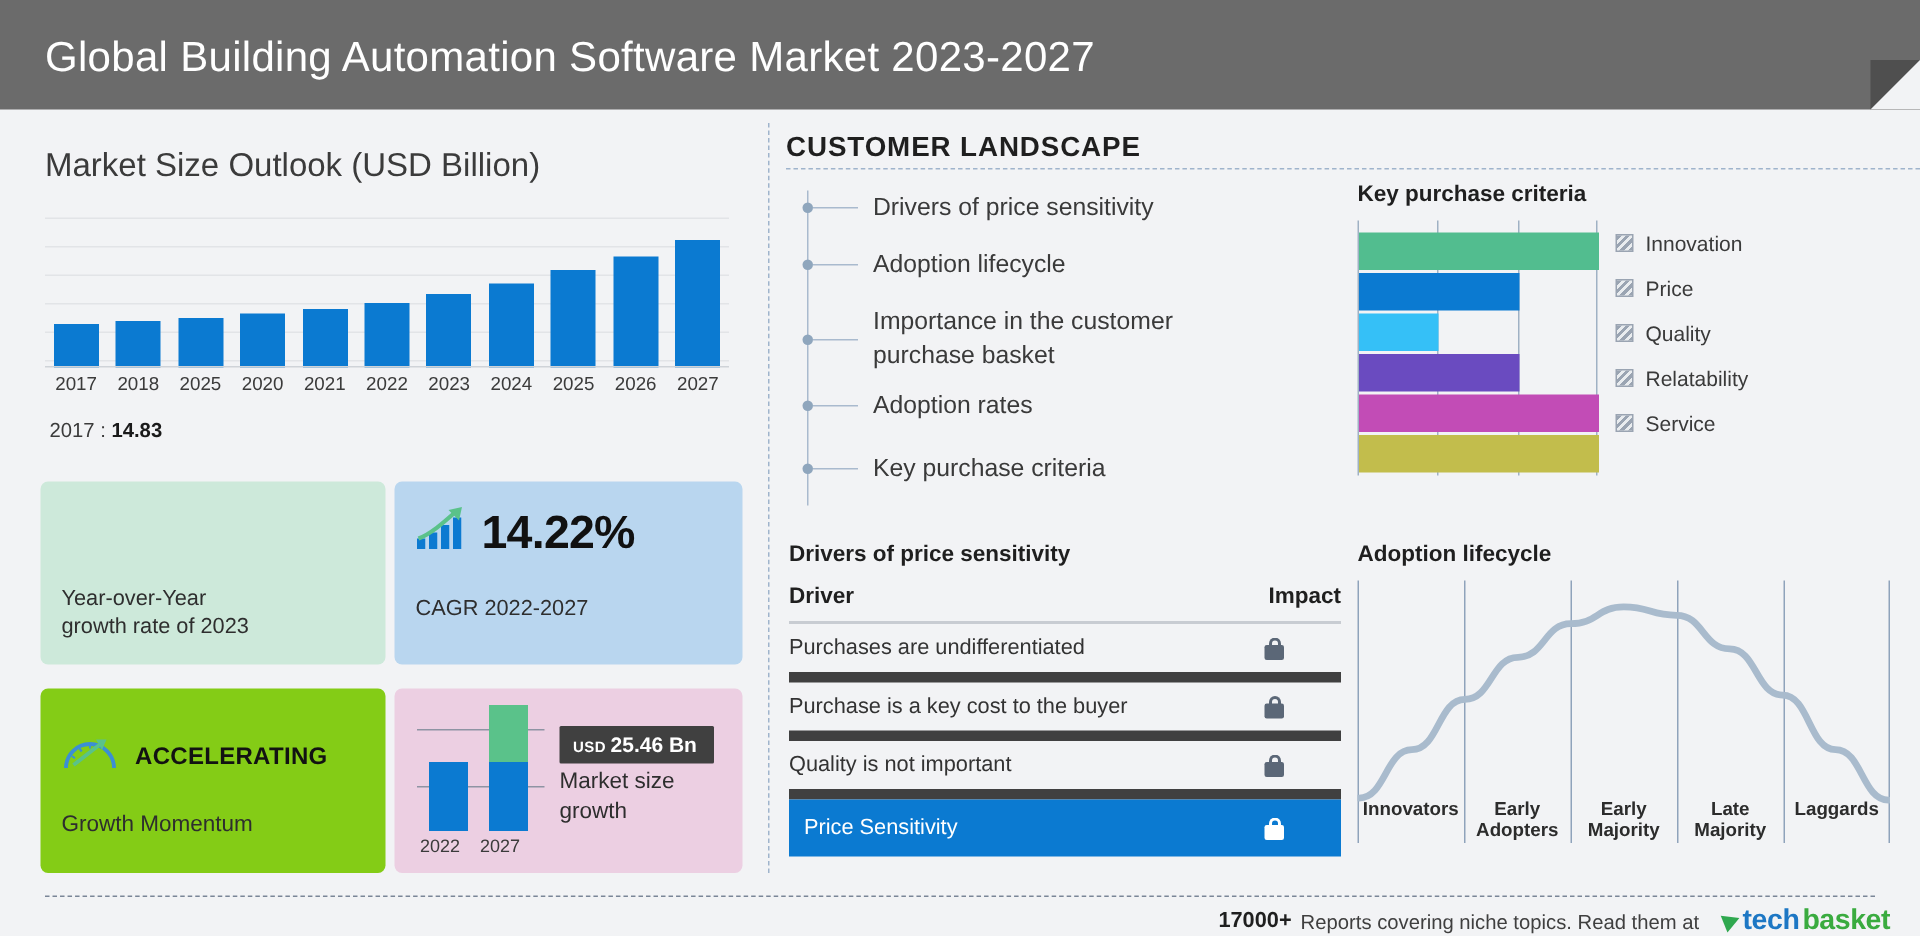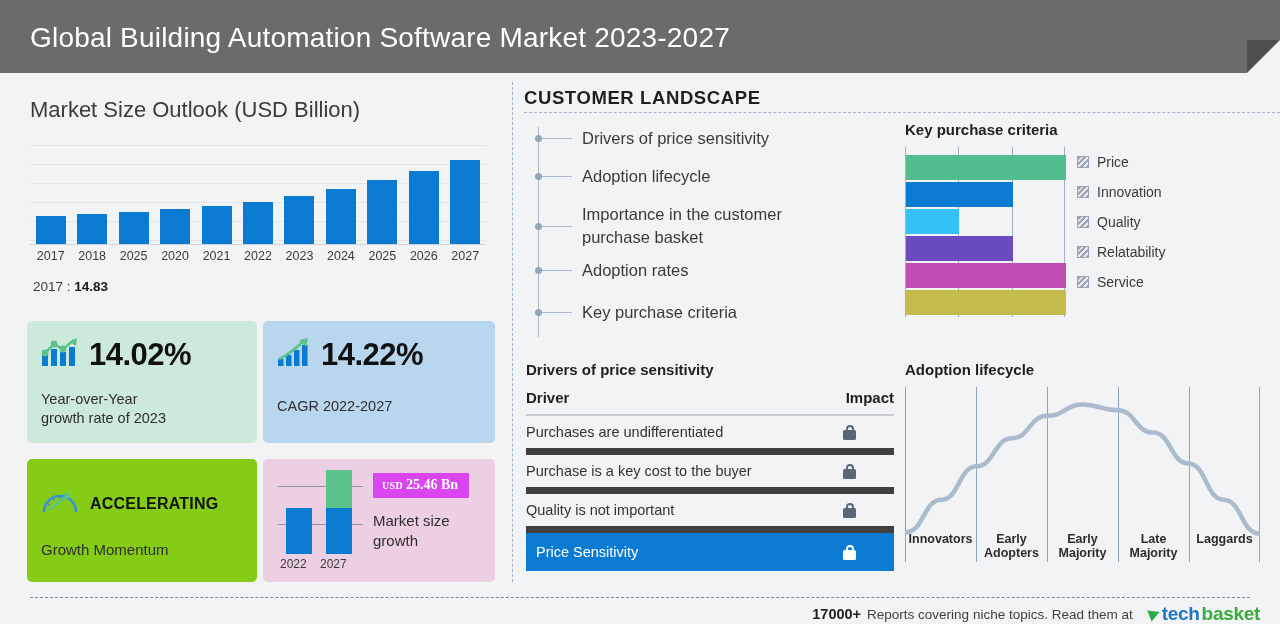--- a/index.html
+++ b/index.html
@@ -73,23 +73,23 @@
   .accel-text { font-size: 16px; font-weight: 700; color: #121212; letter-spacing: 0.2px; }
   .accel-caption { position: absolute; left: 14px; top: 82px; font-size: 15px; color: #2e2e2e; }
 
   
   .mini-chart { position: absolute; left: 15px; top: 19px; width: 85px; height: 88px; }
   .mini-line { position: absolute; height: 1px; background: #8e94a3; }
   .mini-bar { position: absolute; bottom: 12px; width: 26px; }
   .mini-seg-blue { position: absolute; bottom: 0; width: 100%; background: #0b7ad1; }
   .mini-seg-green { position: absolute; width: 100%; background: #5ac28a; }
   .mini-label { position: absolute; bottom: -5px; font-size: 12px; color: #3b3b3b; }
-  .usd-badge { position: absolute; left: 110px; top: 14px;
-               background: #d946ef; color: #fff; padding: 4px 11px 5px 9px;
-               font-size: 14px; font-weight: 700; border-radius: 1px; white-space: nowrap; font-family: Liberation Serif, serif; }
+  .usd-badge { position: absolute; left: 110px; top: 25px;
+               background: #404040; color: #fff; padding: 4px 11px 5px 9px;
+               font-size: 14px; font-weight: 700; border-radius: 1px; white-space: nowrap; }
   .usd-badge .u { font-size: 10px; font-weight: 700; letter-spacing: 0.3px; margin-right: 3px; }
   .growth-caption { position: absolute; left: 110px; top: 52px; font-size: 15px;
                     color: #2e2e2e; line-height: 20px; }
 
   
   .vdash { position: absolute; left: 512px; top: 82px; width: 0; height: 500px;
            border-left: 1px dashed #9fb4cc; }
 
   
   .right-col { position: absolute; left: 512px; top: 73px; width: 768px; height: 512px; }
@@ -239,36 +239,20 @@
         <span>2025</span>
         <span>2026</span>
         <span>2027</span>
       </div>
     <div class="year-value">
       <span>2017 :</span>
       <b>14.83</b>
     </div>
 
     <div class="card card-green">
-      <div class="kpi-row">
-        <span>
-          <svg width="38" height="30" viewBox="0 0 38 30">
-            <rect x="1" y="16" width="6" height="12" fill="#0b7ad1"></rect>
-            <rect x="10" y="11" width="6" height="17" fill="#0b7ad1"></rect>
-            <rect x="19" y="14" width="6" height="14" fill="#0b7ad1"></rect>
-            <rect x="28" y="9" width="6" height="19" fill="#0b7ad1"></rect>
-            <polyline points="4,15 13,6 22,11 33,2" fill="none" stroke="#5ac28a" stroke-width="2.6"></polyline>
-            <circle cx="4" cy="15" r="3.4" fill="#5ac28a"></circle>
-            <circle cx="13" cy="6" r="3.4" fill="#5ac28a"></circle>
-            <circle cx="22" cy="11" r="3.4" fill="#5ac28a"></circle>
-            <polygon points="29,4 36,0 35,8" fill="#5ac28a"></polygon>
-          </svg>
-        </span>
-        <span class="kpi-value">14.02%</span>
-      </div>
       <div class="kpi-caption">
         <div>Year-over-Year</div>
         <div>growth rate of 2023</div>
       </div>
     </div>
 
     <div class="card card-blue">
       <div class="kpi-row">
         <span>
           <svg width="34" height="30" viewBox="0 0 34 30">
@@ -375,25 +359,25 @@
           <div class="kpc-bar" style="top: 8px; width: 160px; background: rgb(82, 189, 143);"></div>
           <div class="kpc-bar" style="top: 35px; width: 106.667px; background: rgb(11, 122, 209);"></div>
           <div class="kpc-bar" style="top: 62px; width: 53.3333px; background: rgb(53, 192, 247);"></div>
           <div class="kpc-bar" style="top: 89px; width: 106.667px; background: rgb(106, 75, 192);"></div>
           <div class="kpc-bar" style="top: 116px; width: 160px; background: rgb(194, 76, 182);"></div>
           <div class="kpc-bar" style="top: 143px; width: 160px; background: rgb(194, 189, 76);"></div>
         </div>
       <div class="kpc-legend" id="kpclegend">
           <div class="kpc-leg-item">
             <span class="hatch"></span>
-            <span class="kpc-leg-label">Price</span>
+            <span class="kpc-leg-label">Innovation</span>
           </div>
           <div class="kpc-leg-item">
             <span class="hatch"></span>
-            <span class="kpc-leg-label">Innovation</span>
+            <span class="kpc-leg-label">Price</span>
           </div>
           <div class="kpc-leg-item">
             <span class="hatch"></span>
             <span class="kpc-leg-label">Quality</span>
           </div>
           <div class="kpc-leg-item">
             <span class="hatch"></span>
             <span class="kpc-leg-label">Relatability</span>
           </div>
           <div class="kpc-leg-item">

